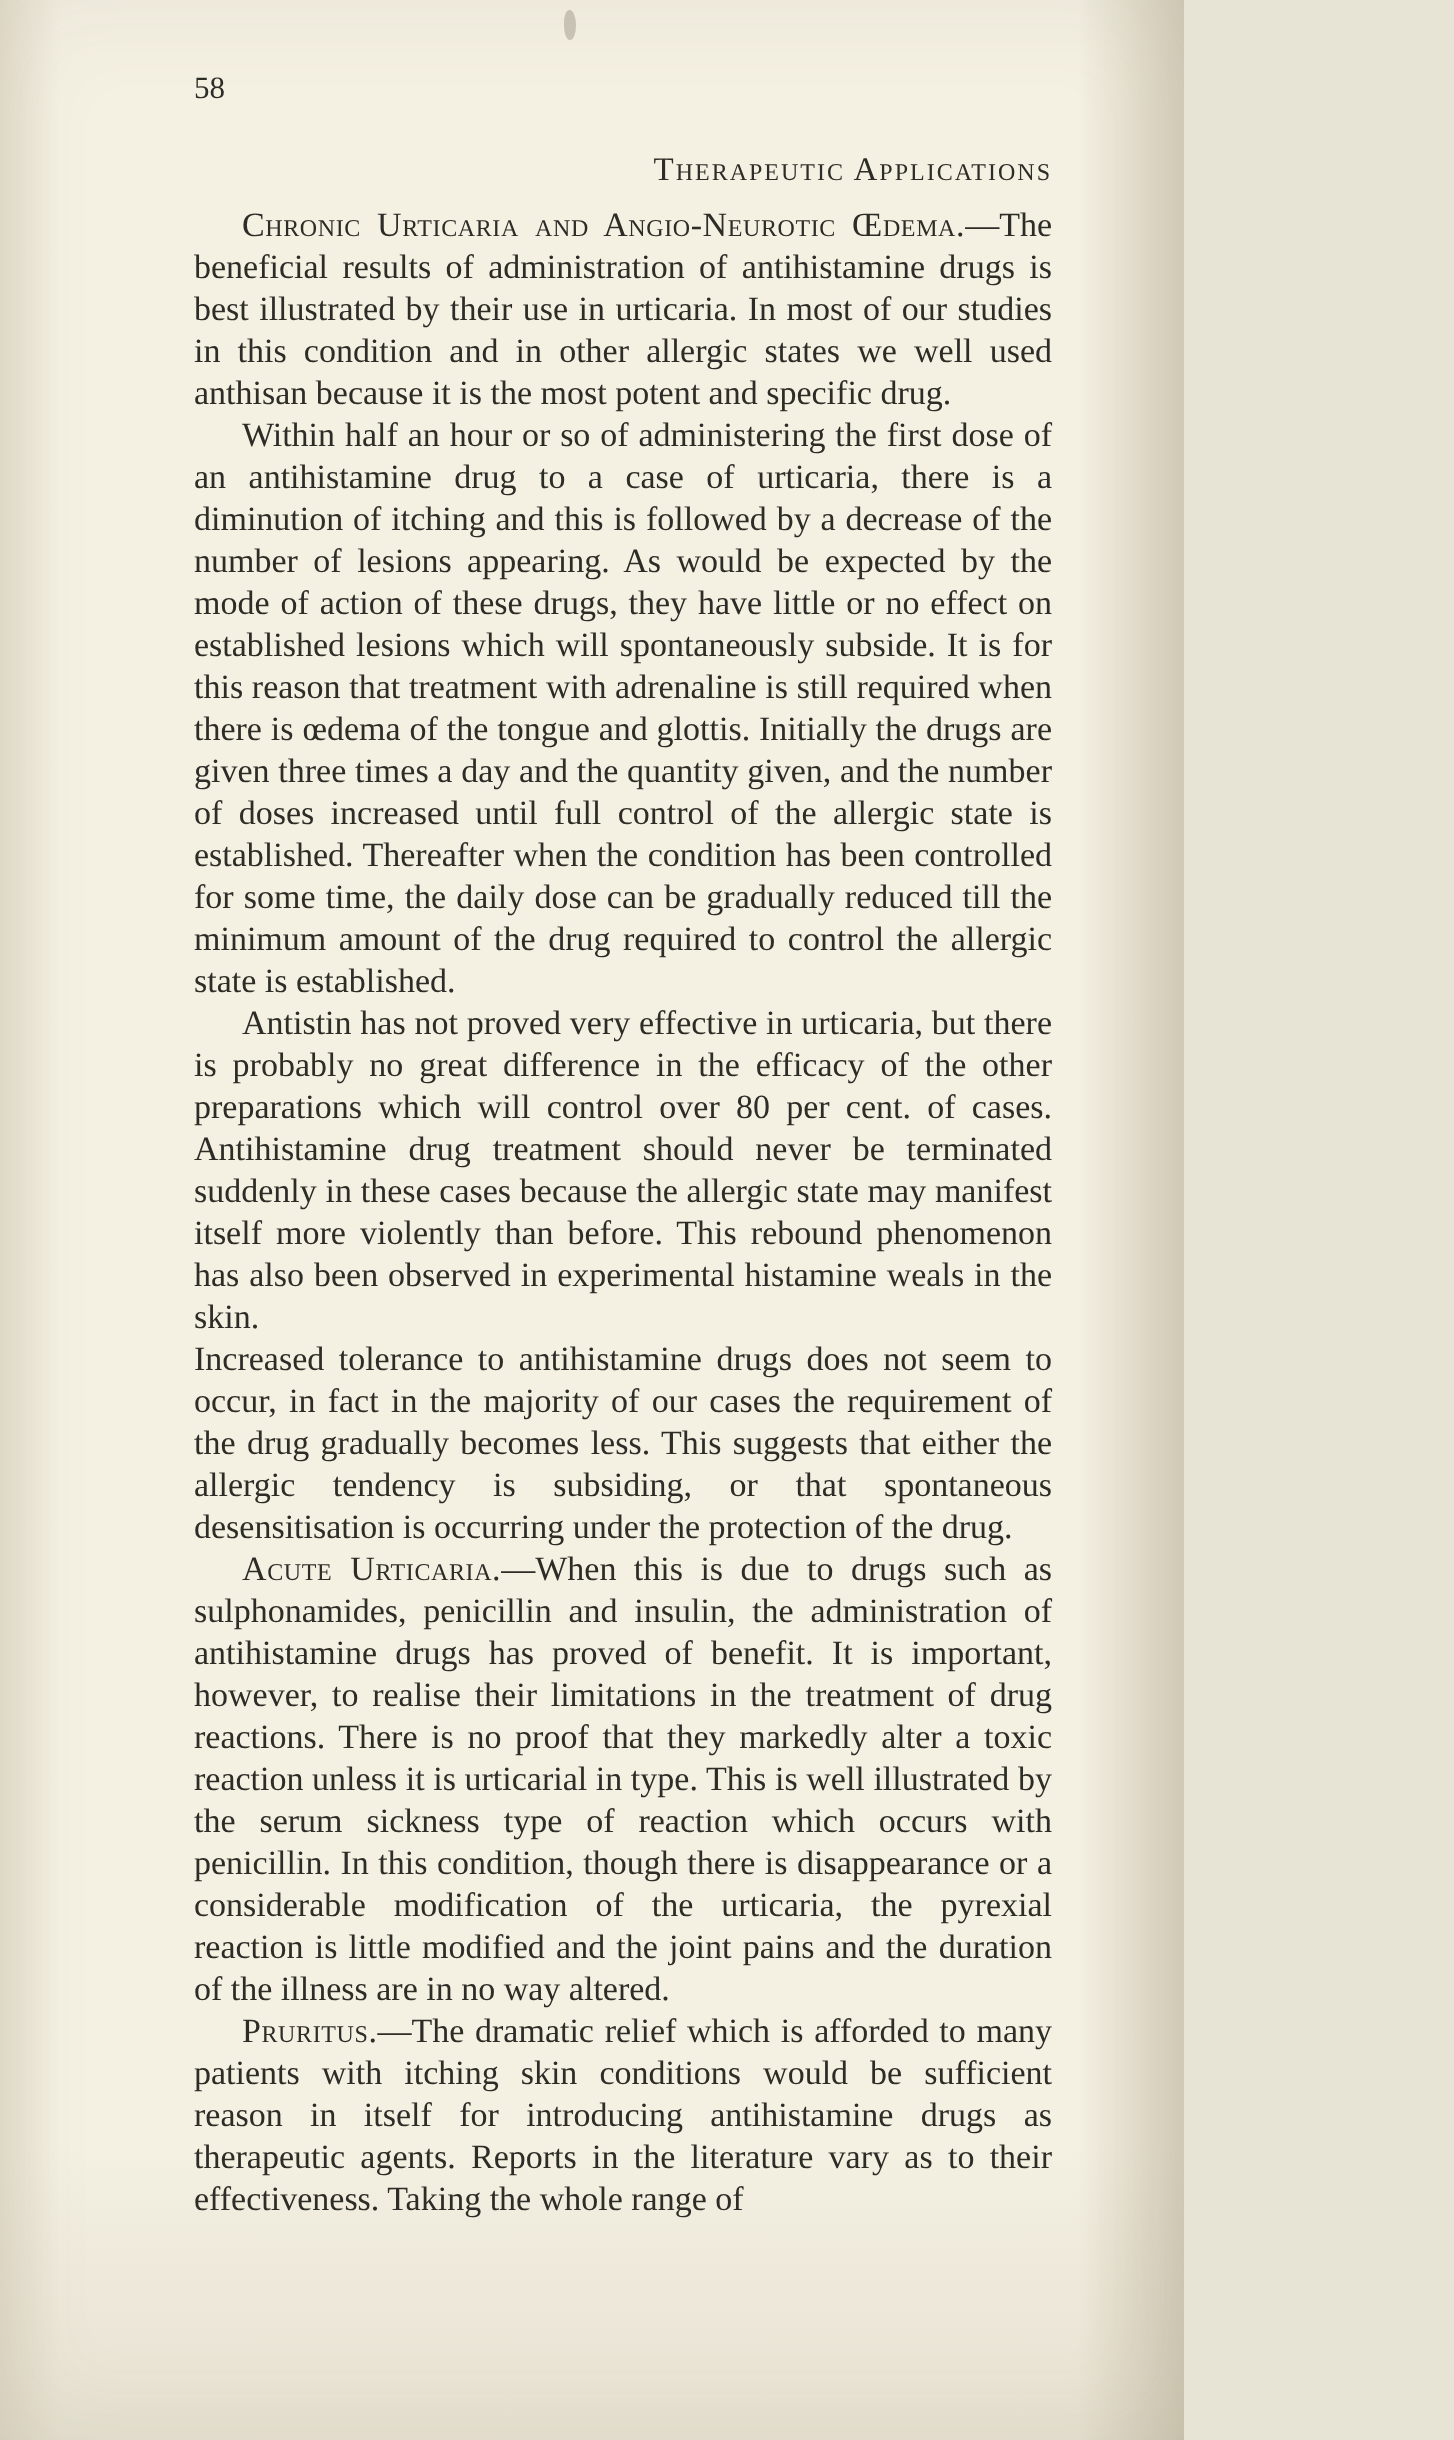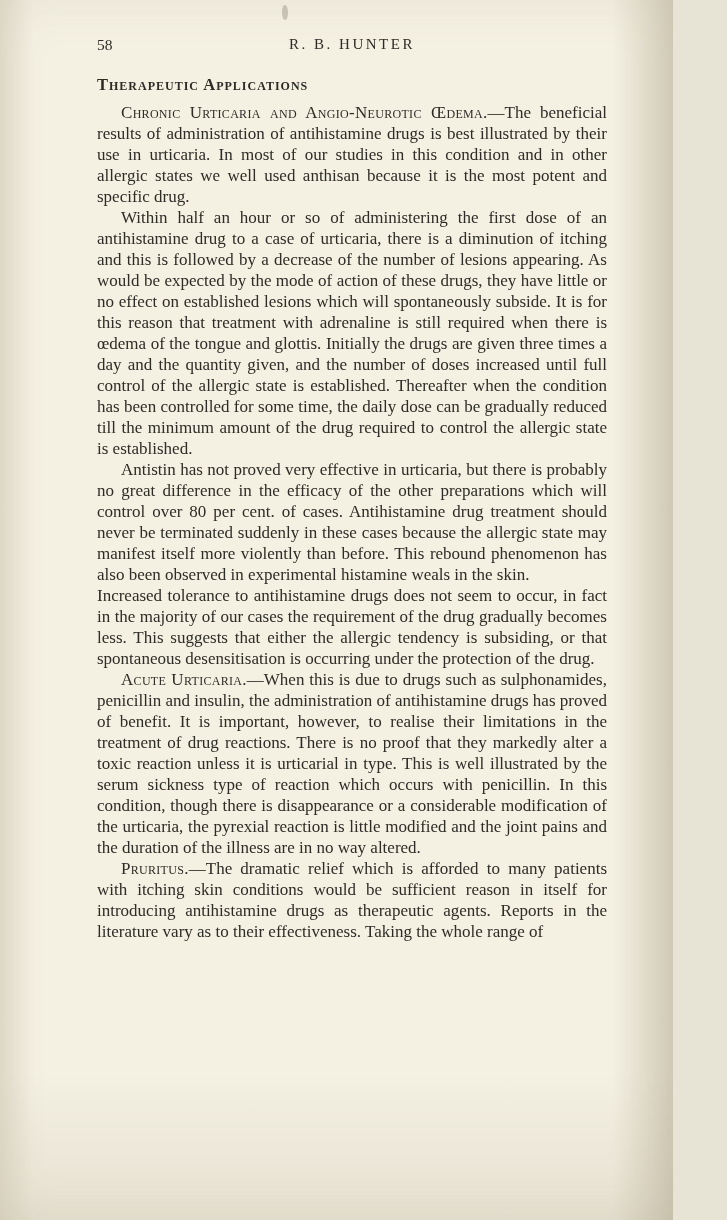--- a/index.html
+++ b/index.html
@@ -7,21 +7,21 @@
     padding: 0;
   }
   body {
     width: 727px;
     height: 1220px;
     background: #e8e4d5;
     font-family: "Liberation Serif", "DejaVu Serif", serif;
   }
   .page {
     position: relative;
-    width: 673px;
+    width: 592px;
     height: 1220px;
     box-sizing: border-box;
     padding: 36px 66px 0 97px;
     color: #2e2c27;
     background:
       linear-gradient(90deg, rgba(214,207,187,0.55) 0%, rgba(0,0,0,0) 5%, rgba(0,0,0,0) 91%, rgba(186,178,153,0.55) 100%),
       linear-gradient(180deg, rgba(0,0,0,0) 88%, rgba(198,190,168,0.30) 100%),
       #f4f0e2;
     box-shadow: inset 0 0 50px rgba(120,110,85,0.10);
     overflow: hidden;
@@ -61,41 +61,40 @@
     text-align: justify;
   }
   .body-text p {
     margin: 0;
   }
   .body-text p.indent {
     text-indent: 24px;
   }
   .section-heading {
     font-size: 16.5px;
-    font-weight: bold;
+    font-weight: normal;
     font-variant: small-caps;
     letter-spacing: 1px;
-    text-align: left;
+    text-align: right;
     margin: 10px 0 7px 0;
   }
   .lead {
     font-variant: small-caps;
     letter-spacing: 0.3px;
   }
 </style>
 </head>
 <body>
 
 <div class="page">
 
   <span class="scan-speck"></span>
 
   <header class="page-header">
     <span class="page-number">58</span>
-    <span class="running-title">R. B. HUNTER</span>
   </header>
 
   <main class="body-text">
 
 
     <h2 class="section-heading">Therapeutic Applications</h2>
 
     <p class="indent"><span class="lead">Chronic Urticaria and Angio-Neurotic Œdema.</span><span>—The beneficial results of administration of antihistamine drugs is best illustrated by their use in urticaria.  In most of our studies in this condition and in other allergic states we well used anthisan because it is the most potent and specific drug.</span></p>
 
     <p class="indent"><span>Within half an hour or so of administering the first dose of an antihistamine drug to a case of urticaria, there is a diminution of itching and this is followed by a decrease of the number of lesions appearing.  As would be expected by the mode of action of these drugs, they have little or no effect on established lesions which will spontaneously subside.  It is for this reason that treatment with adrenaline is still required when there is œdema of the tongue and glottis.  Initially the drugs are given three times a day and the quantity given, and the number of doses increased until full control of the allergic state is established.  Thereafter when the condition has been controlled for some time, the daily dose can be gradually reduced till the minimum amount of the drug required to control the allergic state is established.</span></p>

